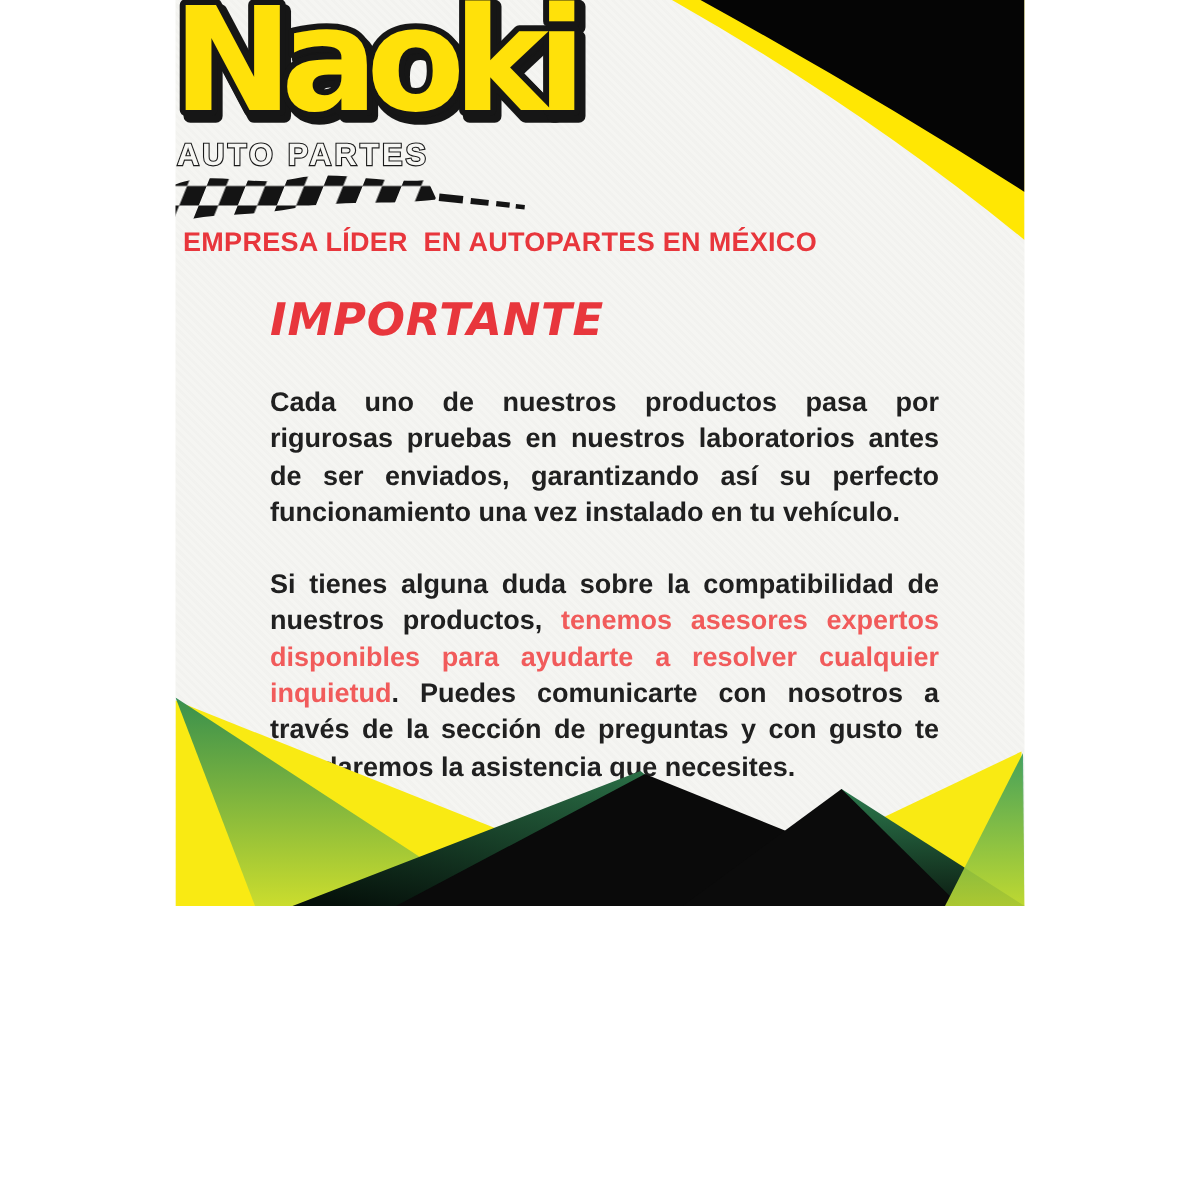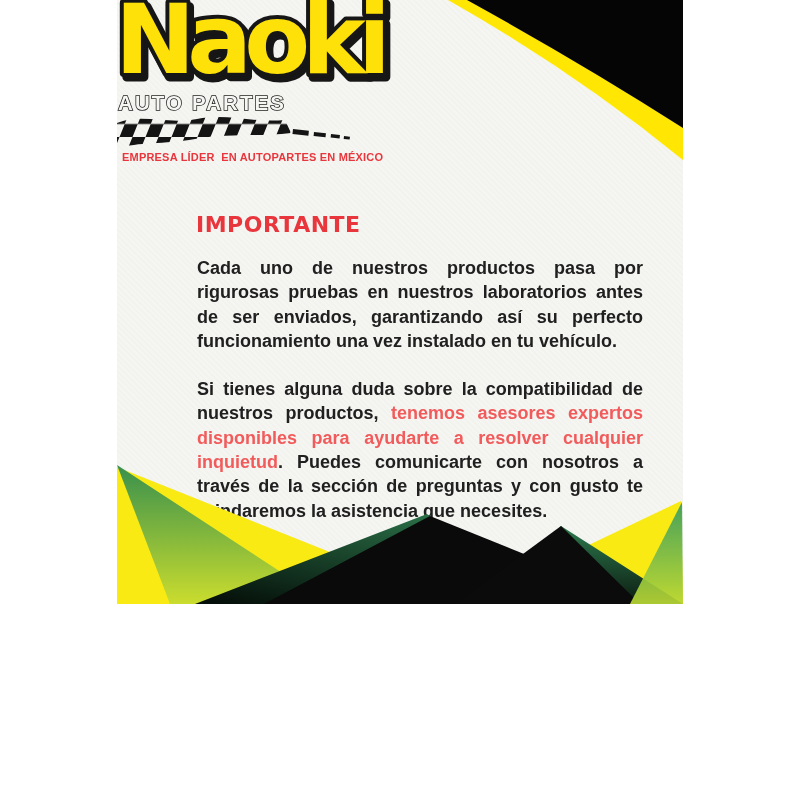--- a/index.html
+++ b/index.html
@@ -7,28 +7,28 @@
         font-family:"Liberation Sans",sans-serif;}
   .card{position:absolute;left:117px;top:0;width:566px;height:604px;
         background-color:#f5f5f2;
         background-image:repeating-linear-gradient(45deg,rgba(0,0,0,0.012) 0 2px,transparent 2px 4px);}
   .corner-svg{position:absolute;right:0;top:0;width:566px;height:170px;display:block;}
   .footer-svg{position:absolute;left:0;bottom:0;width:566px;height:140px;display:block;}
   .logo-naoki-svg{position:absolute;left:-6px;top:-12px;width:290px;height:112px;overflow:visible;}
   .logo-sub-svg{position:absolute;left:0px;top:92px;width:210px;height:26px;overflow:visible;}
   .flag-svg{position:absolute;left:0px;top:111px;width:240px;height:40px;overflow:visible;}
   .tagline{position:absolute;left:5px;top:151px;width:440px;
-           font-size:11px;font-weight:bold;letter-spacing:0.2px;white-space:pre;
+           font-size:18px;font-weight:bold;letter-spacing:0.2px;white-space:pre;
            color:var(--accent-red,#e8363c);}
-  .heading{position:absolute;left:63px;top:196px;margin:16px;
-           font-family:"DejaVu Sans",sans-serif;font-weight:bold;font-size:22px;
-           letter-spacing:0.5px;color:var(--accent-red,#e8363c);}
+  .heading{position:absolute;left:63px;top:196px;margin:0;
+           font-family:"DejaVu Sans",sans-serif;font-weight:bold;font-size:30px;
+           letter-spacing:0.5px;color:var(--accent-red,#e8363c);font-style:italic;}
   .body-copy{position:absolute;left:63px;top:256px;width:446px;
              font-size:18px;font-weight:bold;line-height:24.3px;
-             color:var(--text-dark,#202020);text-align:justify;margin-left:17px;}
+             color:var(--text-dark,#202020);text-align:justify;}
   .body-copy p{margin:0 0 24px 0;}
   .hl{color:var(--highlight-red,#f15b5b);}
 </style>
 </head>
 <body>
 
 <div class="page">
   <div class="card">
 
     <svg class="corner-svg" viewBox="0 0 566 170" aria-hidden="true">

